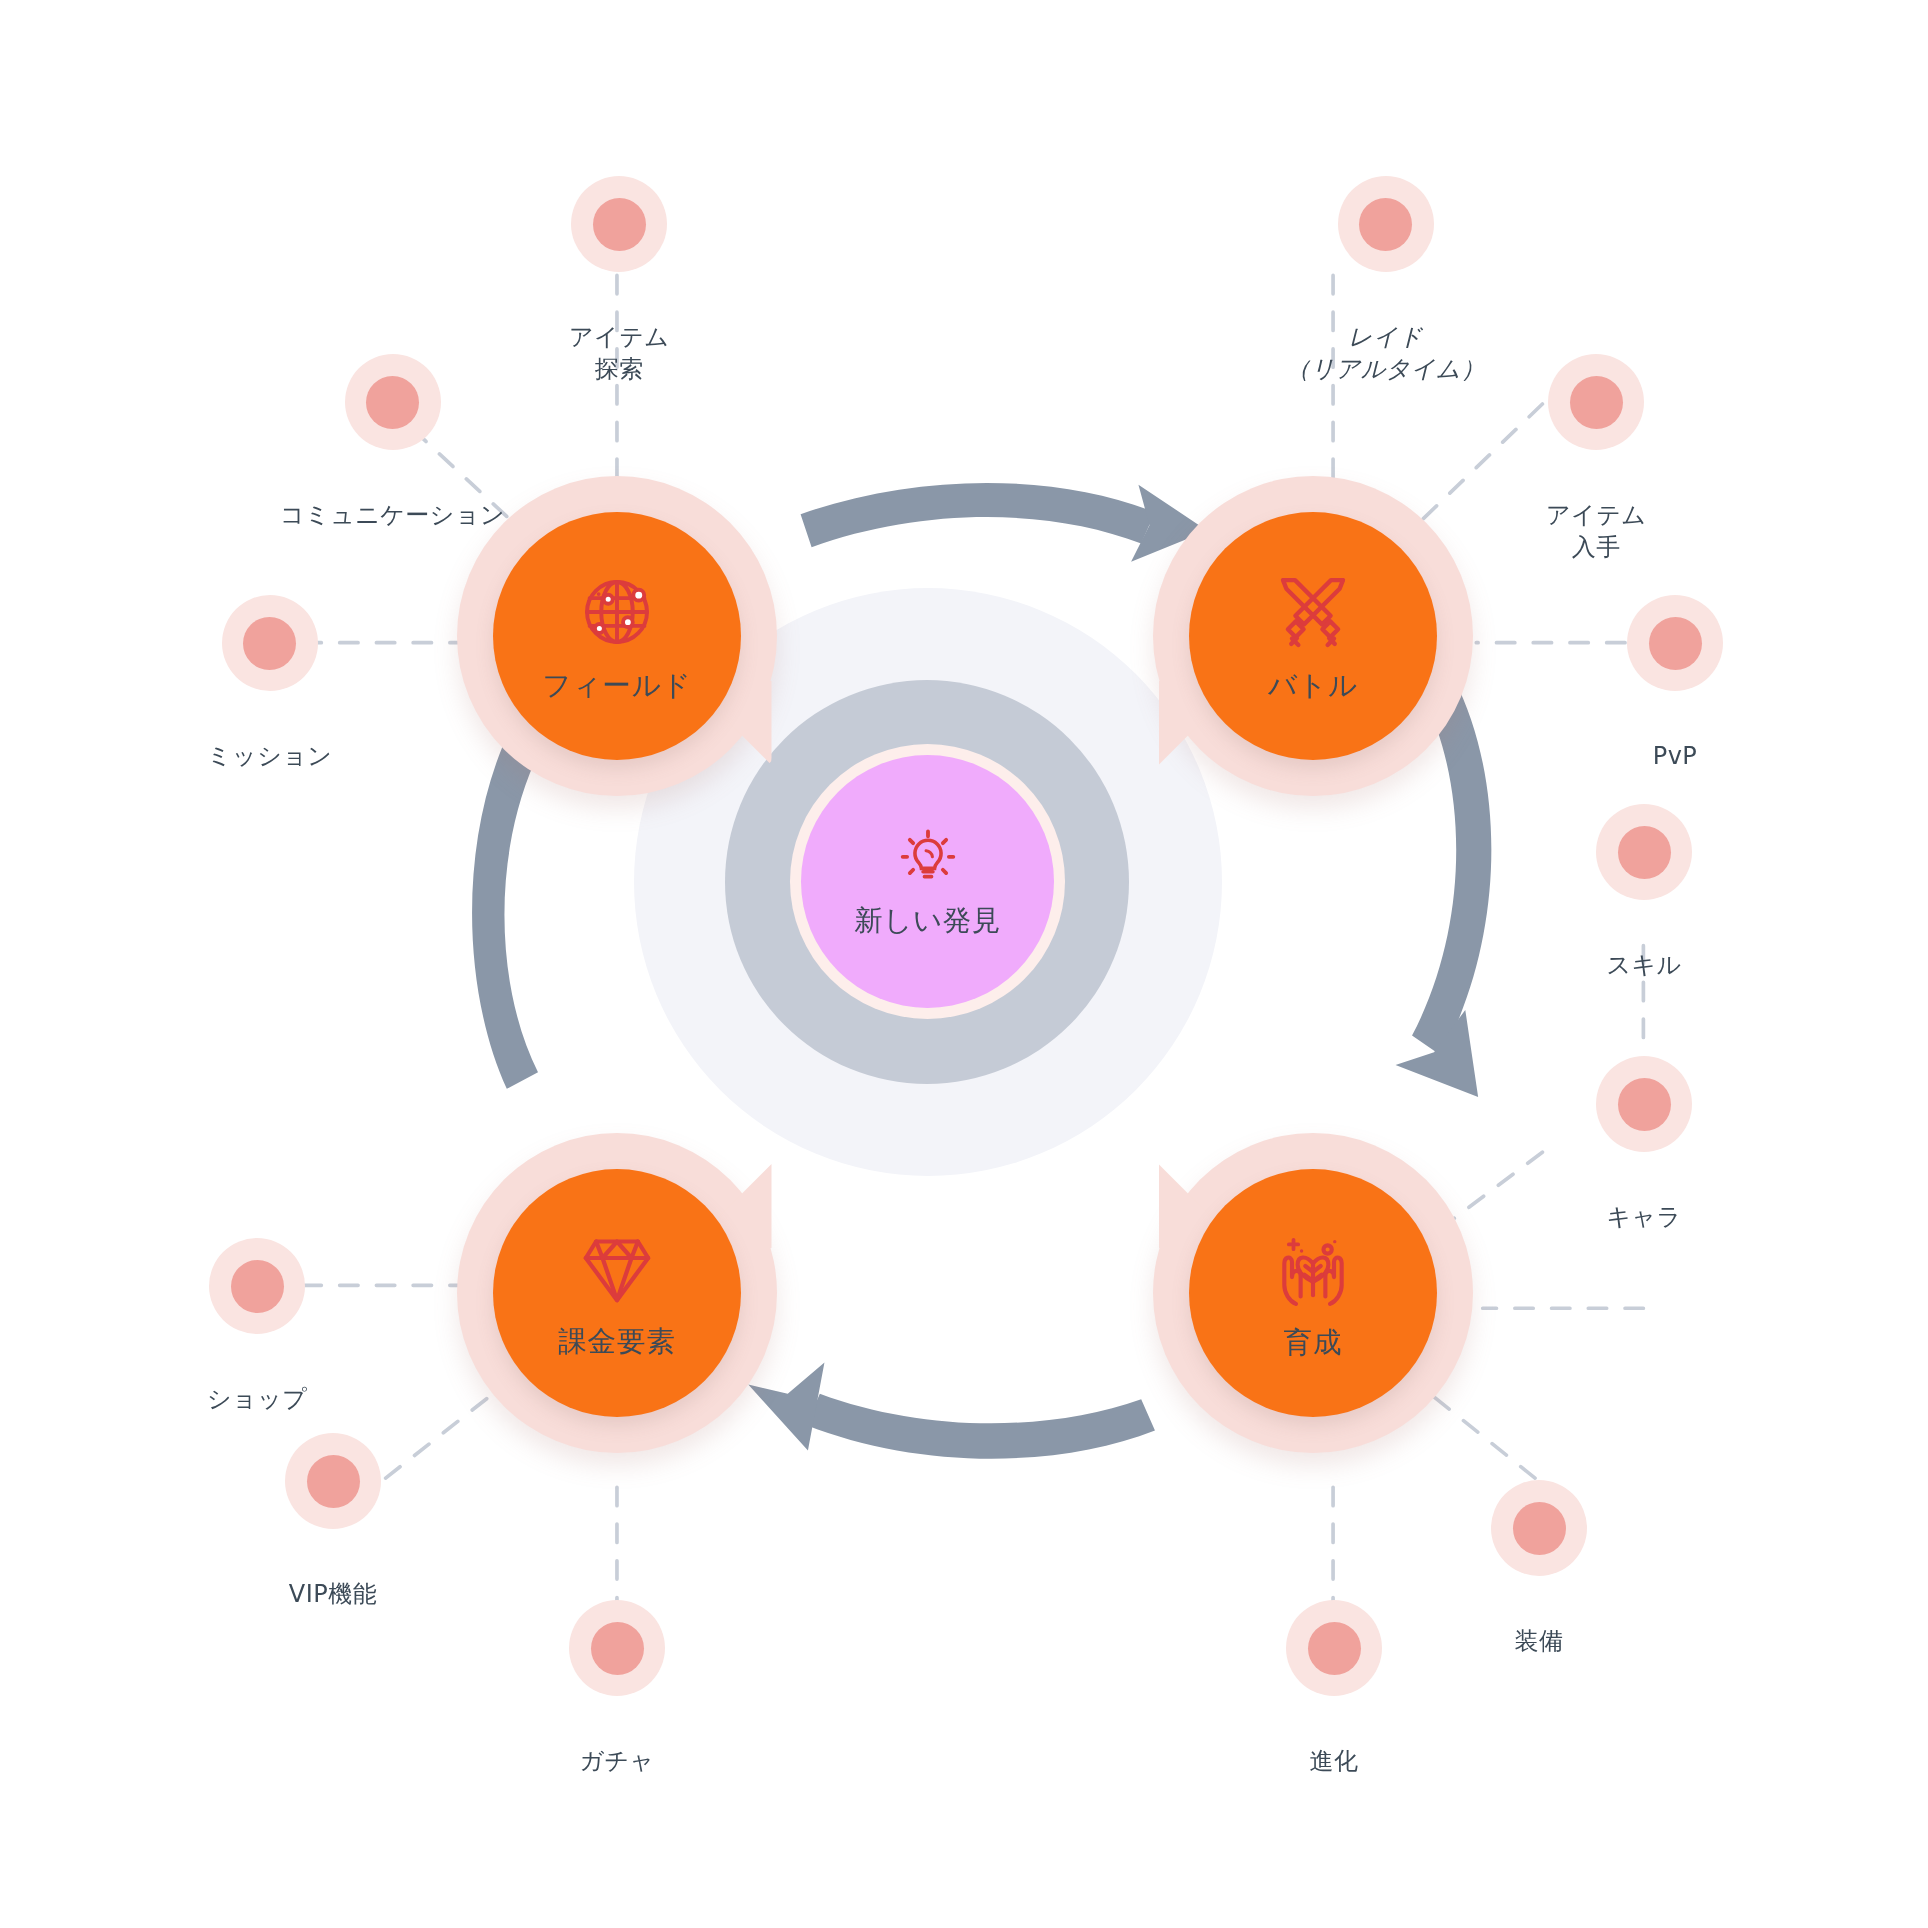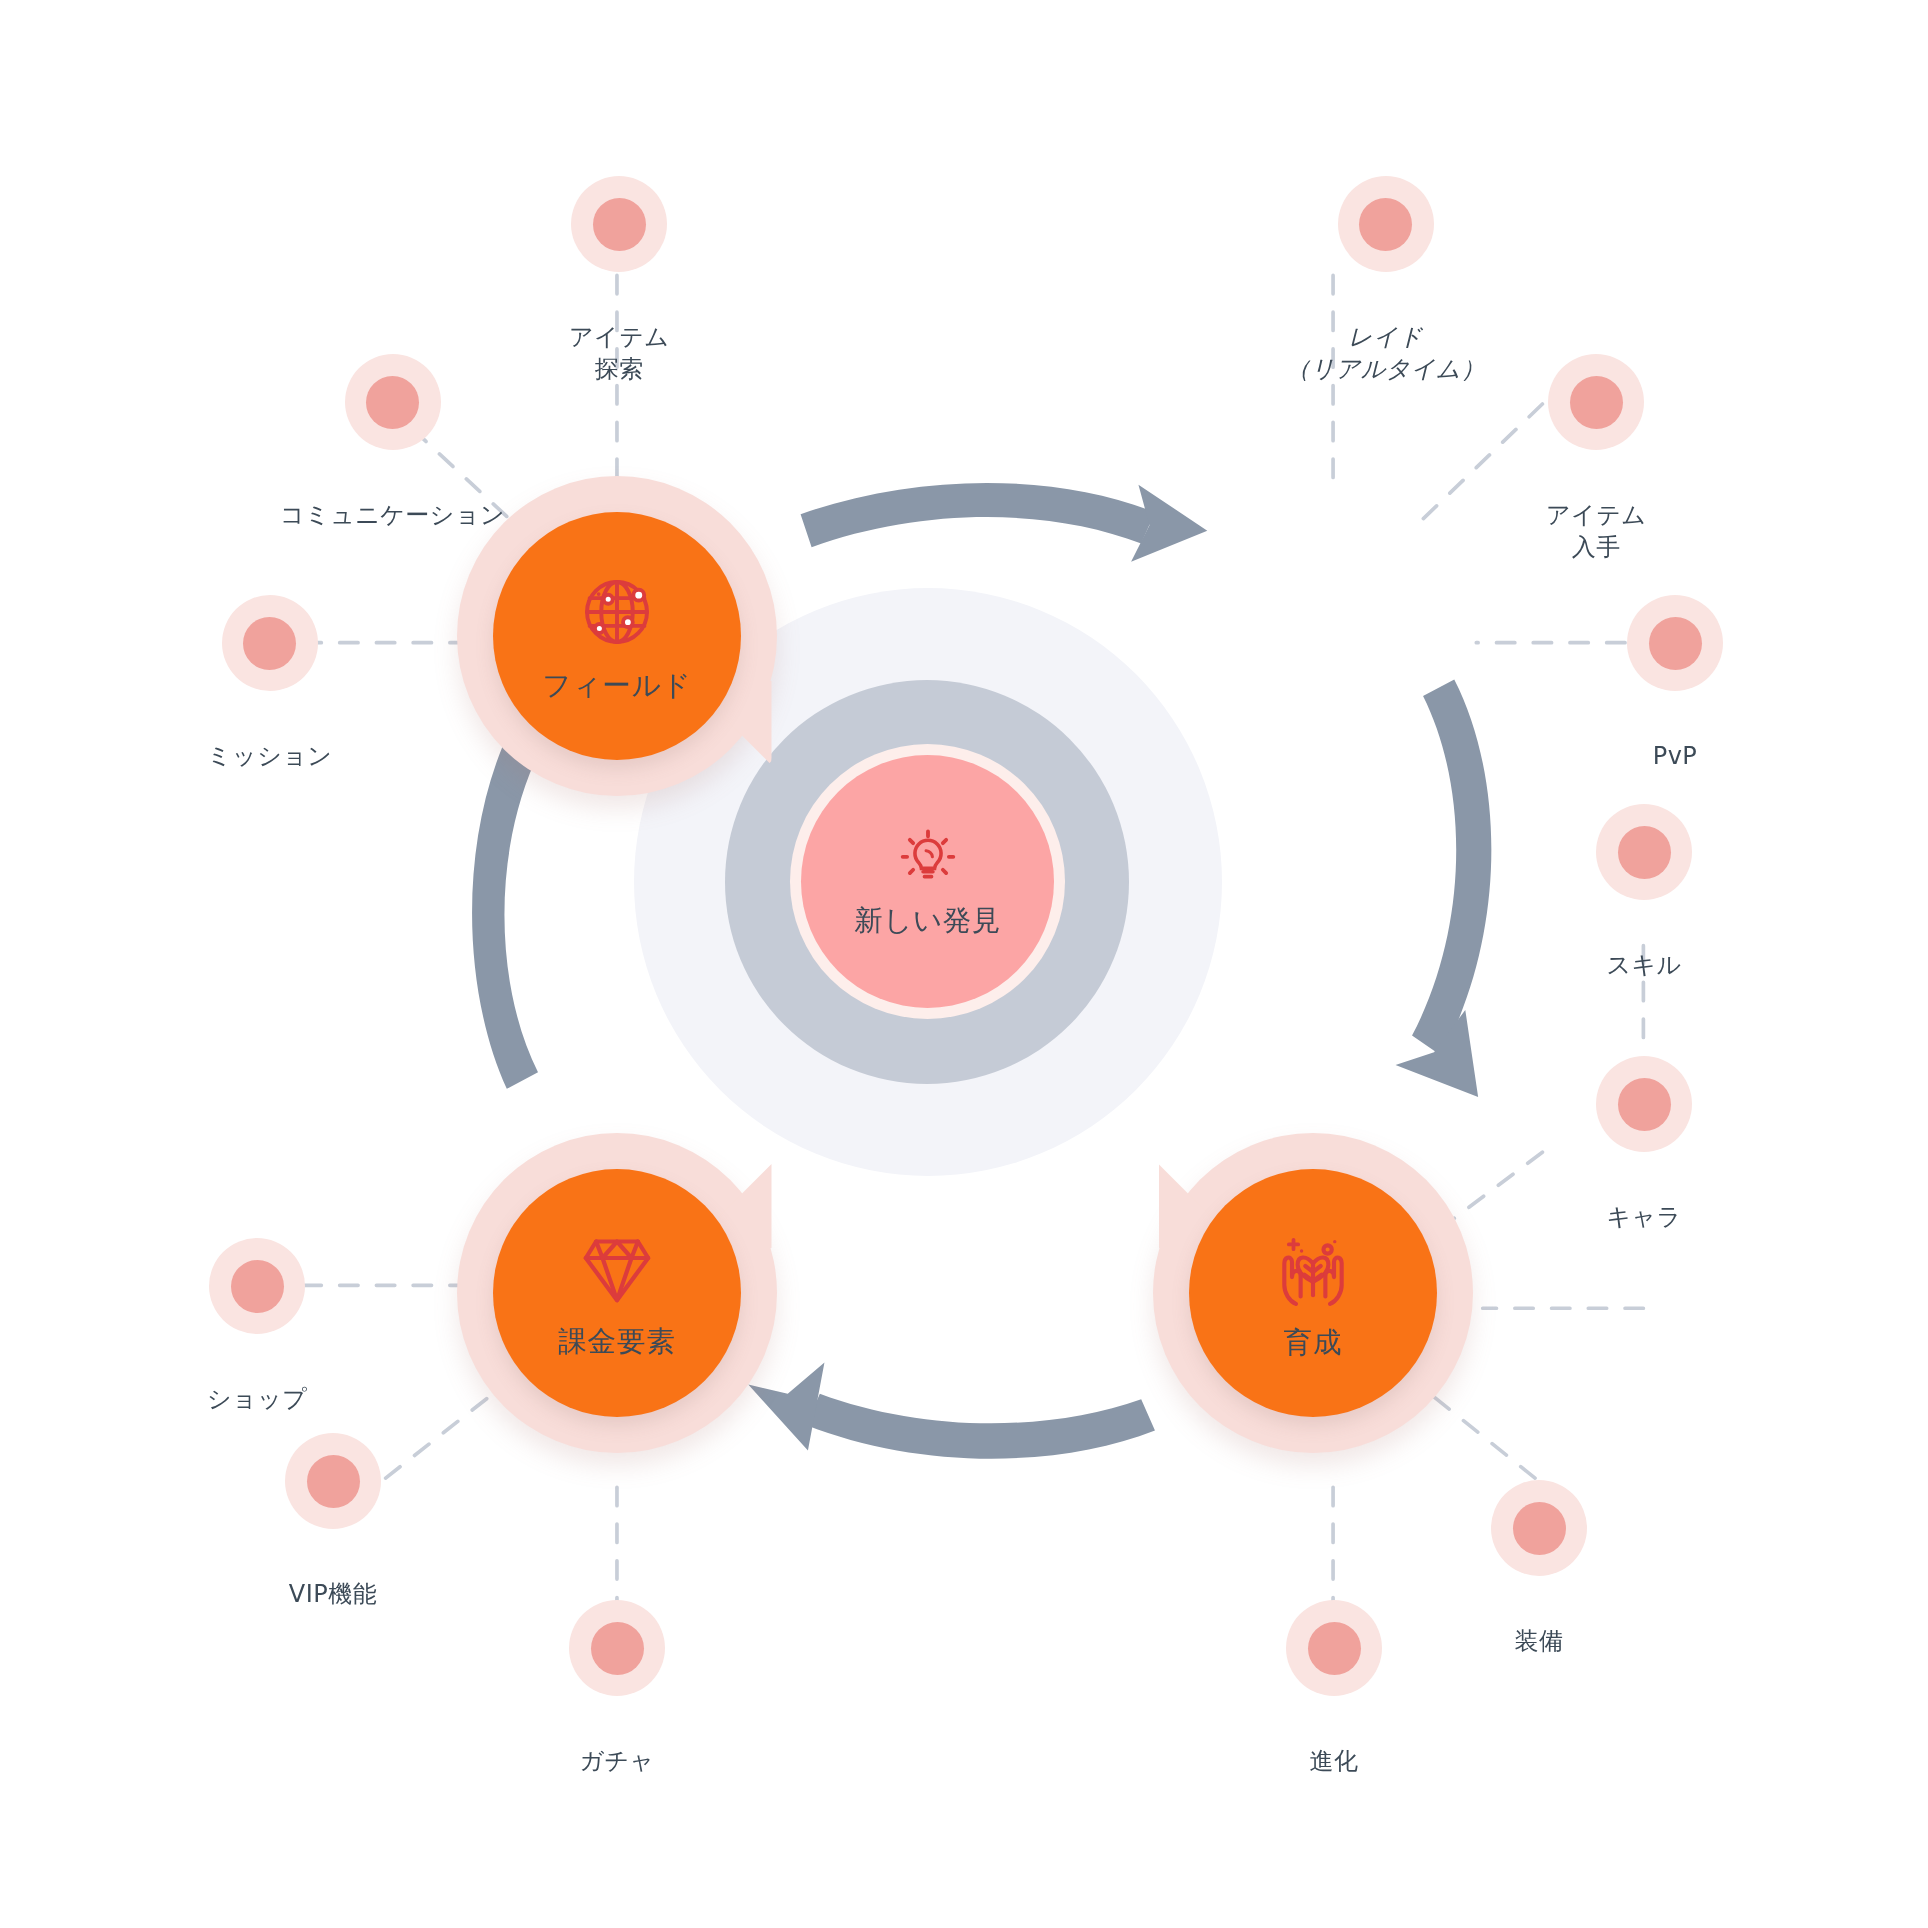--- a/index.html
+++ b/index.html
@@ -18,21 +18,21 @@
     border-radius:50%; background:#c5cbd6;
   }
   .ring-inner-gap{
     position:absolute; left:790px; top:744px; width:275px; height:275px;
     border-radius:50%; background:#fdeeeb;
   }
 
   
   .hub{
     position:absolute; left:801px; top:755px; width:253px; height:253px;
-    border-radius:50%; background:#fca5a5;
+    border-radius:50%; background:#f0abfc;
     display:flex; flex-direction:column; align-items:center; justify-content:center;
     gap:13px;
   }
   .hub-label{
     font-size:28.5px; color:#3c4a57; letter-spacing:0.5px; white-space:nowrap;
   }
 
   
   .arrows{ position:absolute; left:0; top:0; width:1928px; height:1928px; }
 
@@ -170,20 +170,37 @@
           <circle cx="19.3" cy="17.2" r="2.4" fill="#ffffff"></circle>
           <circle cx="29.8" cy="29.4" r="2.6" fill="#ffffff"></circle>
           <circle cx="14.6" cy="32.8" r="2.4" fill="#ffffff"></circle>
           <circle cx="14.2" cy="14.4" r="1" fill="#dc3c3c" stroke="none"></circle>
         </svg>
       </span>
       <div class="node-label">フィールド</div>
     </div>
   </div>
 
+  <div class="node" id="node-battle">
+    <div class="node-halo"></div>
+    <div class="node-tail"></div>
+    <div class="node-core">
+      <span>
+        <svg class="icon" width="90" height="90" viewBox="0 0 48 48" fill="none" stroke="#dc3c3c" stroke-width="2.3" stroke-linejoin="round" stroke-linecap="round">
+          <path d="M8 7h6.4l19 19-4.6 4.6-19-19z"></path>
+          <path d="M40 7h-6.4l-19 19 4.6 4.6 19-19z"></path>
+          <path d="M10.6 33.2l4.2-4.2 4.2 4.2-4.2 4.2z"></path>
+          <path d="M15.4 38l-3 3M16.2 41.6l-3.4-3.4"></path>
+          <path d="M37.4 33.2l-4.2-4.2-4.2 4.2 4.2 4.2z"></path>
+          <path d="M32.6 38l3 3M31.8 41.6l3.4-3.4"></path>
+        </svg>
+      </span>
+      <div class="node-label">バトル</div>
+    </div>
+  </div>
 
   <div class="node" id="node-pay">
     <div class="node-halo"></div>
     <div class="node-tail"></div>
     <div class="node-core">
       <span>
         <svg class="icon" width="88" height="88" viewBox="0 0 48 48" fill="none" stroke="#dc3c3c" stroke-width="2.3" stroke-linejoin="round" stroke-linecap="round">
           <path d="M7 18h34L24 41z"></path>
           <path d="M7 18l5.6-9h22.8L41 18"></path>
           <path d="M12.6 9l3.5 9L24 41l7.9-23 3.5-9"></path>

